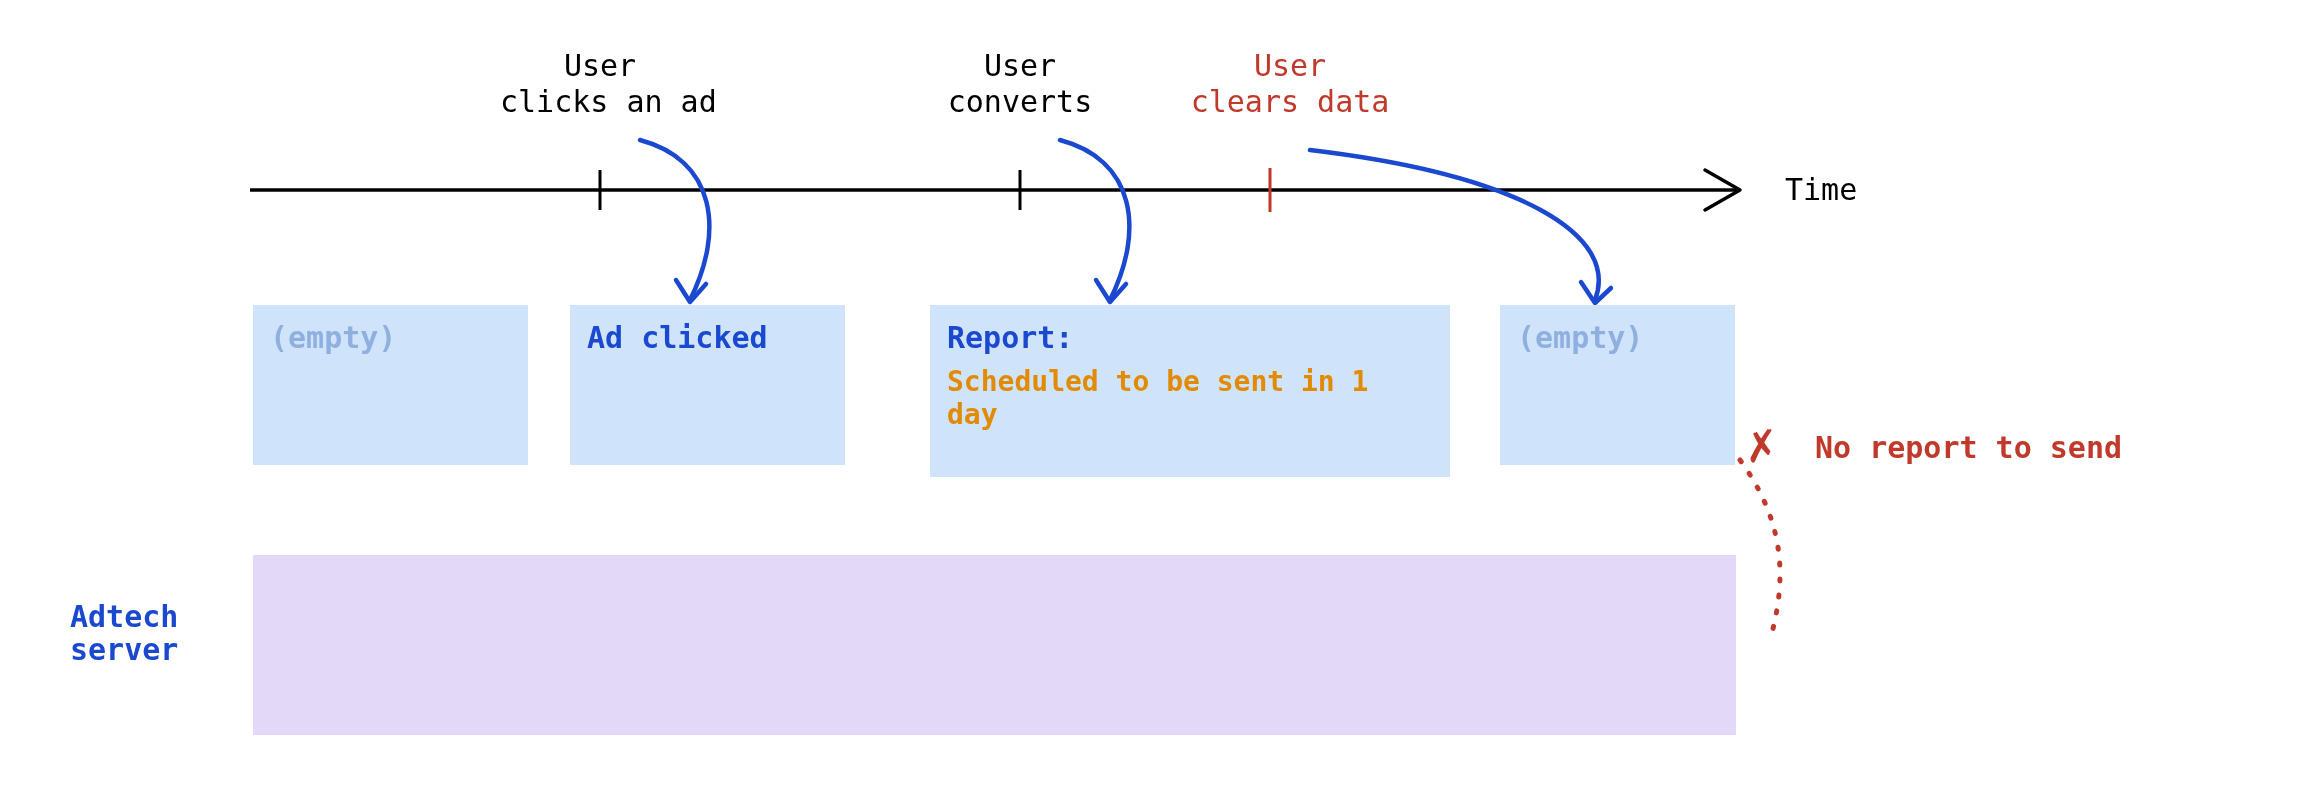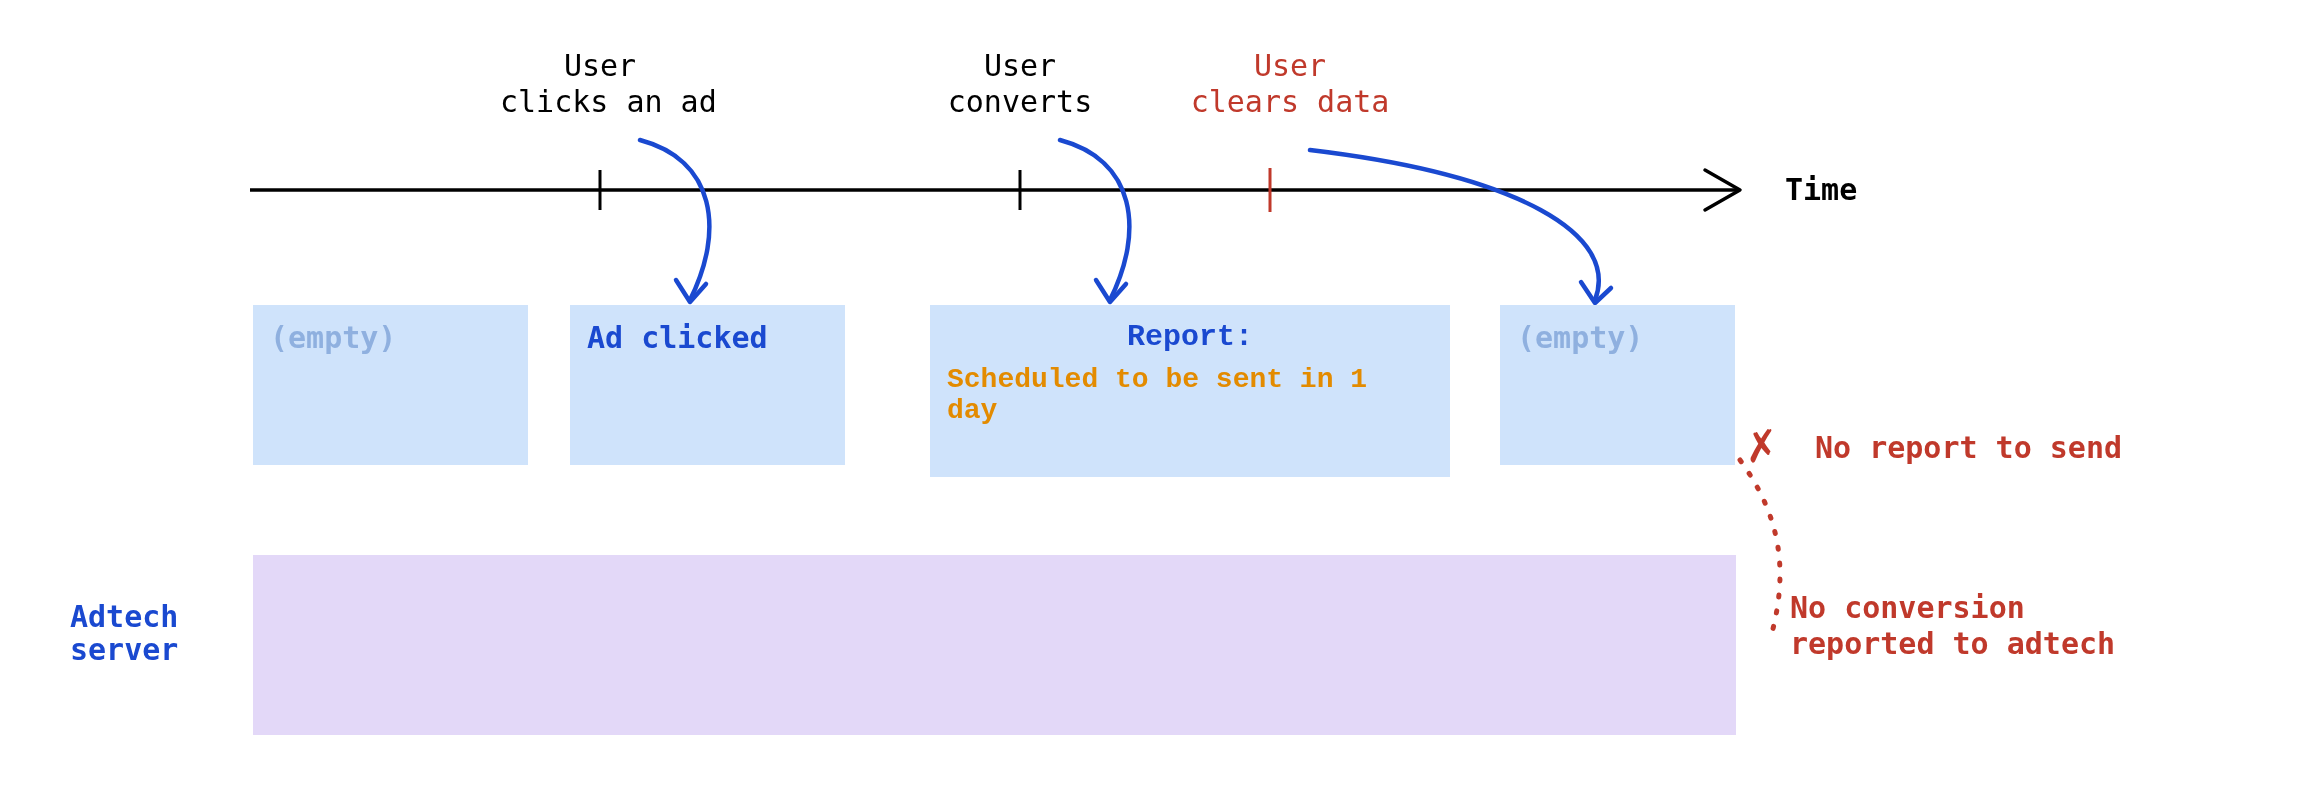--- a/index.html
+++ b/index.html
@@ -18,25 +18,25 @@
     height: 642px;
   }
   .abs { position: absolute; }
   
   .tl-label {
     text-align: center;
     line-height: 1.2;
     white-space: pre;
   }
   .red { color: #c0392b; }
-  .blue { color: #1a49d0; font-weight: 600; text-align: center; }
+  .blue { color: #1a49d0; font-weight: 600; }
   .blue-muted { color: #8fb0df; font-weight: 600; }
   .orange { color: #e38b00; font-size: 28px; font-weight: 600; }
   .row-label { color: #1a49d0; font-weight: 600; line-height: 1.1; }
-  .time-label { font-weight: 700; }
+  .time-label { font-weight: 400; }
   
   .storage-box {
     background: #cfe3fb;
     border: 1px solid #cfe3fb;
     box-sizing: border-box;
     padding: 14px 16px;
   }
   
   .adtech-box {
     background: #e3d8f8;
@@ -92,31 +92,29 @@
 server</div>
 
   <div class="abs storage-box" style="left:253px; top:305px; width:275px; height:160px;">
     <span class="blue-muted">(empty)</span>
   </div>
 
   <div class="abs storage-box" style="left:570px; top:305px; width:275px; height:160px;">
     <span class="blue">Ad clicked</span>
   </div>
 
-  <div class="abs storage-box" style="left:930px; top:305px; width:520px; height:172px;font-family:Liberation Mono, monospace;">
+  <div class="abs storage-box" style="left:930px; top:305px; width:520px; height:172px;">
     <div class="blue">Report:</div>
     <div class="orange" style="margin-top:10px;">Scheduled to be sent in 1 day</div>
   </div>
 
   <div class="abs storage-box" style="left:1500px; top:305px; width:235px; height:160px;">
     <span class="blue-muted">(empty)</span>
   </div>
 
   <div class="abs adtech-box" style="left:253px; top:555px; width:1483px; height:180px;"></div>
 
   <div class="abs x-mark" style="left:1745px; top:413px;">✗</div>
 
   <div class="abs note-red" style="left:1815px; top:430px;">No report to send</div>
 
-  <div class="abs note-red" style="left:1790px; top:590px; white-space:pre;">No conversion
-reported to adtech</div>
 
 </div>
 
 </body></html>

